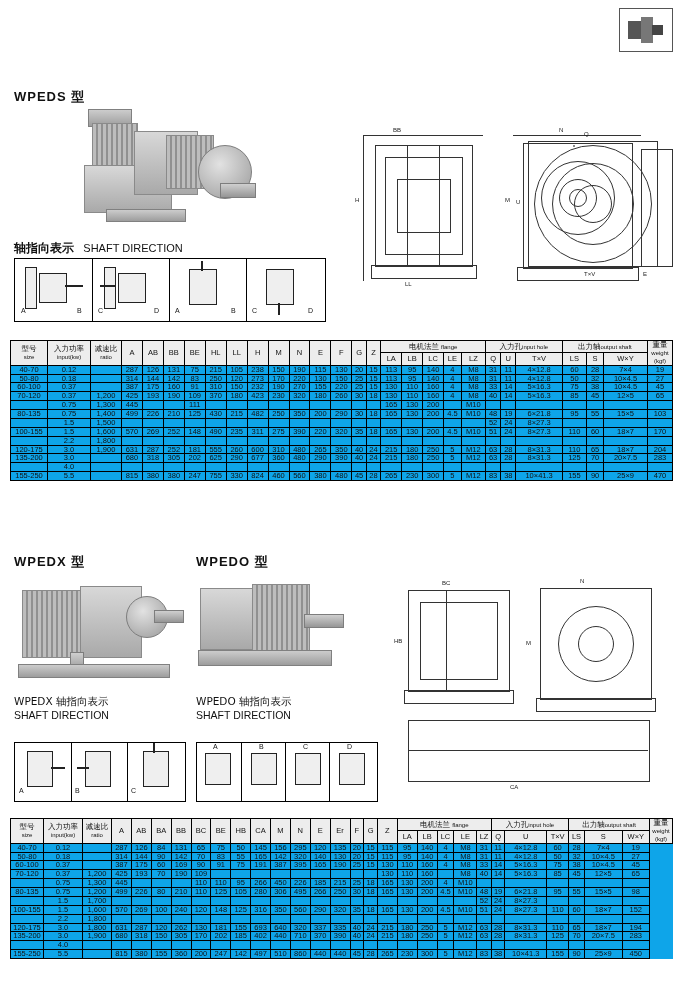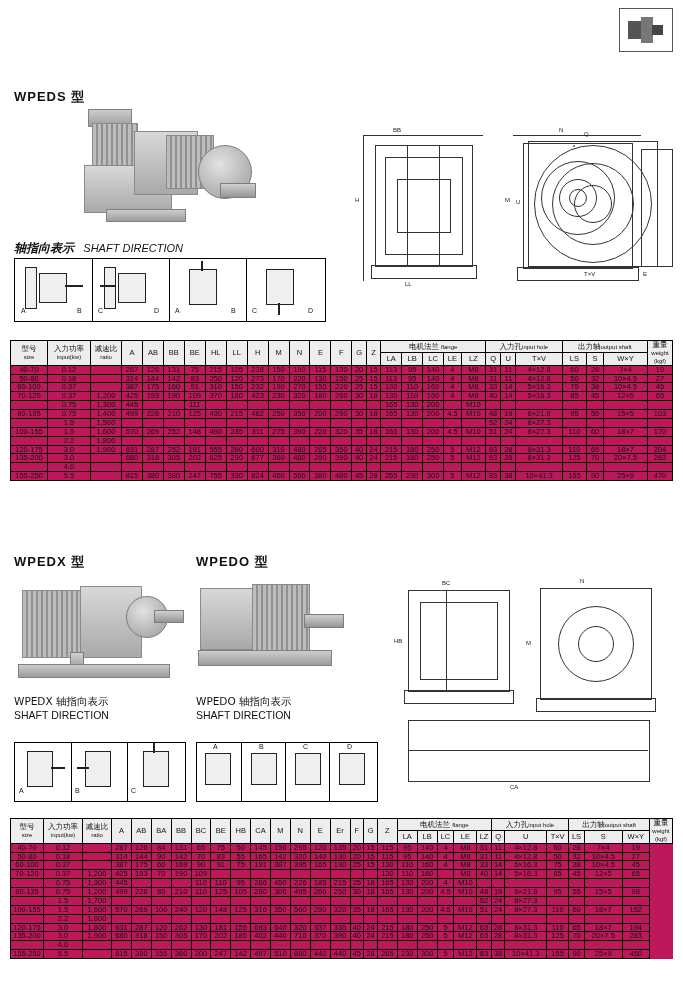--- a/index.html
+++ b/index.html
@@ -10,21 +10,21 @@
   .logo-box{position:absolute;right:10px;top:8px;width:52px;height:42px;border:1px solid #555;background:#fff;display:flex;align-items:center;justify-content:center;}
   .logo-gear{width:36px;height:26px;position:relative;}
   .logo-gear .b1{position:absolute;left:0;top:4px;width:14px;height:18px;background:#555;}
   .logo-gear .b2{position:absolute;left:13px;top:0;width:12px;height:26px;background:#777;}
   .logo-gear .b3{position:absolute;left:24px;top:8px;width:11px;height:10px;background:#444;}
 
   .title{font-weight:bold;font-size:13px;letter-spacing:1px;}
 
   
   .hdr-wpeds{position:absolute;left:14px;top:88px;}
-  .hdr-shaftdir{position:absolute;left:14px;top:240px;font-size:12px;font-weight:bold;font-style:italic;}
+  .hdr-shaftdir{position:absolute;left:14px;top:240px;font-size:12px;font-weight:bold;}
   .hdr-shaftdir .en{font-weight:normal;font-size:11px;margin-left:6px;}
 
   .hdr-wpedx{position:absolute;left:14px;top:553px;}
   .hdr-wpedo{position:absolute;left:196px;top:553px;}
   .lbl-wpedx-dir{position:absolute;left:14px;top:694px;font-size:10.5px;line-height:14px;}
   .lbl-wpedo-dir{position:absolute;left:196px;top:694px;font-size:10.5px;line-height:14px;}
 
   
   .photo{position:absolute;background:#fff;}
   .gb{position:absolute;}
@@ -44,21 +44,21 @@
   
   .draw{position:absolute;border:0;}
   .dl{position:absolute;background:#333;}
   .dl.v{width:1px;}
   .dl.h{height:1px;}
   .dc{position:absolute;border:1px solid #333;border-radius:50%;}
   .dr{position:absolute;border:1px solid #333;}
   .dt{position:absolute;font-size:6px;color:#222;}
 
   
-  table.spec{position:absolute;border-collapse:collapse;background:#be185d;font-size:7.5px;}
+  table.spec{position:absolute;border-collapse:collapse;background:#0ea5e9;font-size:7.5px;}
   table.spec th, table.spec td{border:1px solid #000;text-align:center;padding:0;line-height:1.05;}
   table.spec th{background:#ededed;font-weight:normal;}
   .cn{font-family:"DejaVu Sans",sans-serif;}
   .xsmall{font-size:6px;}
 </style>
 </head>
 <body>
 
 <div class="page">
 

